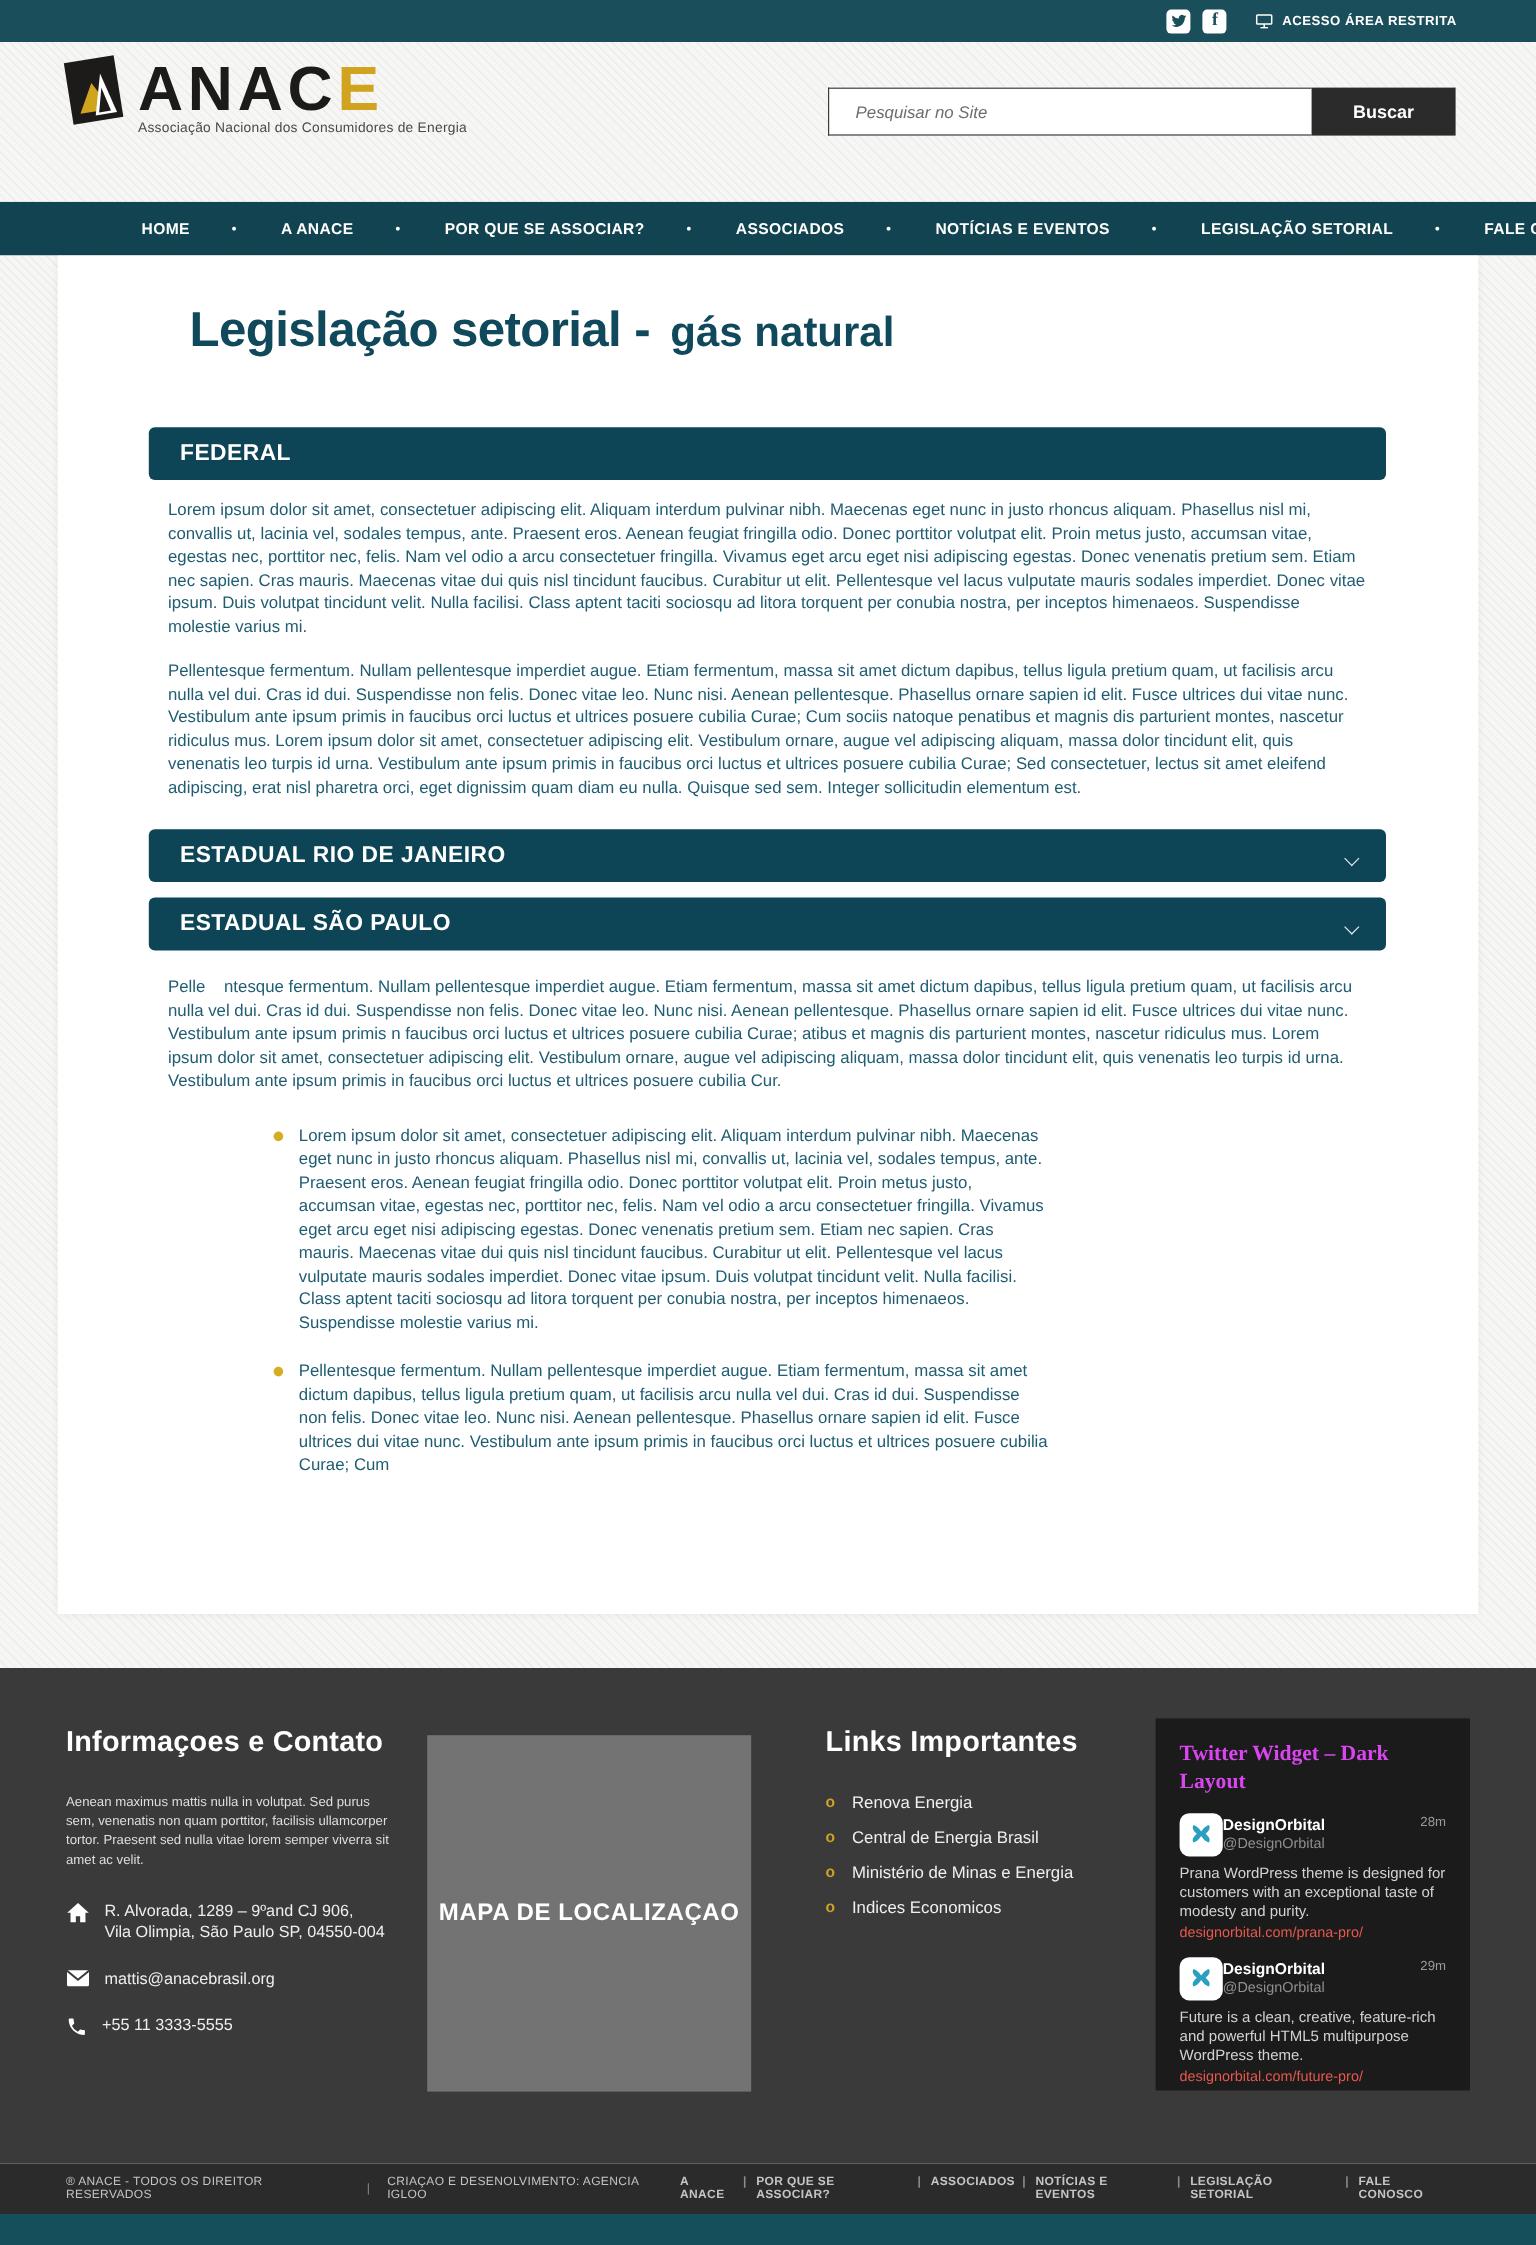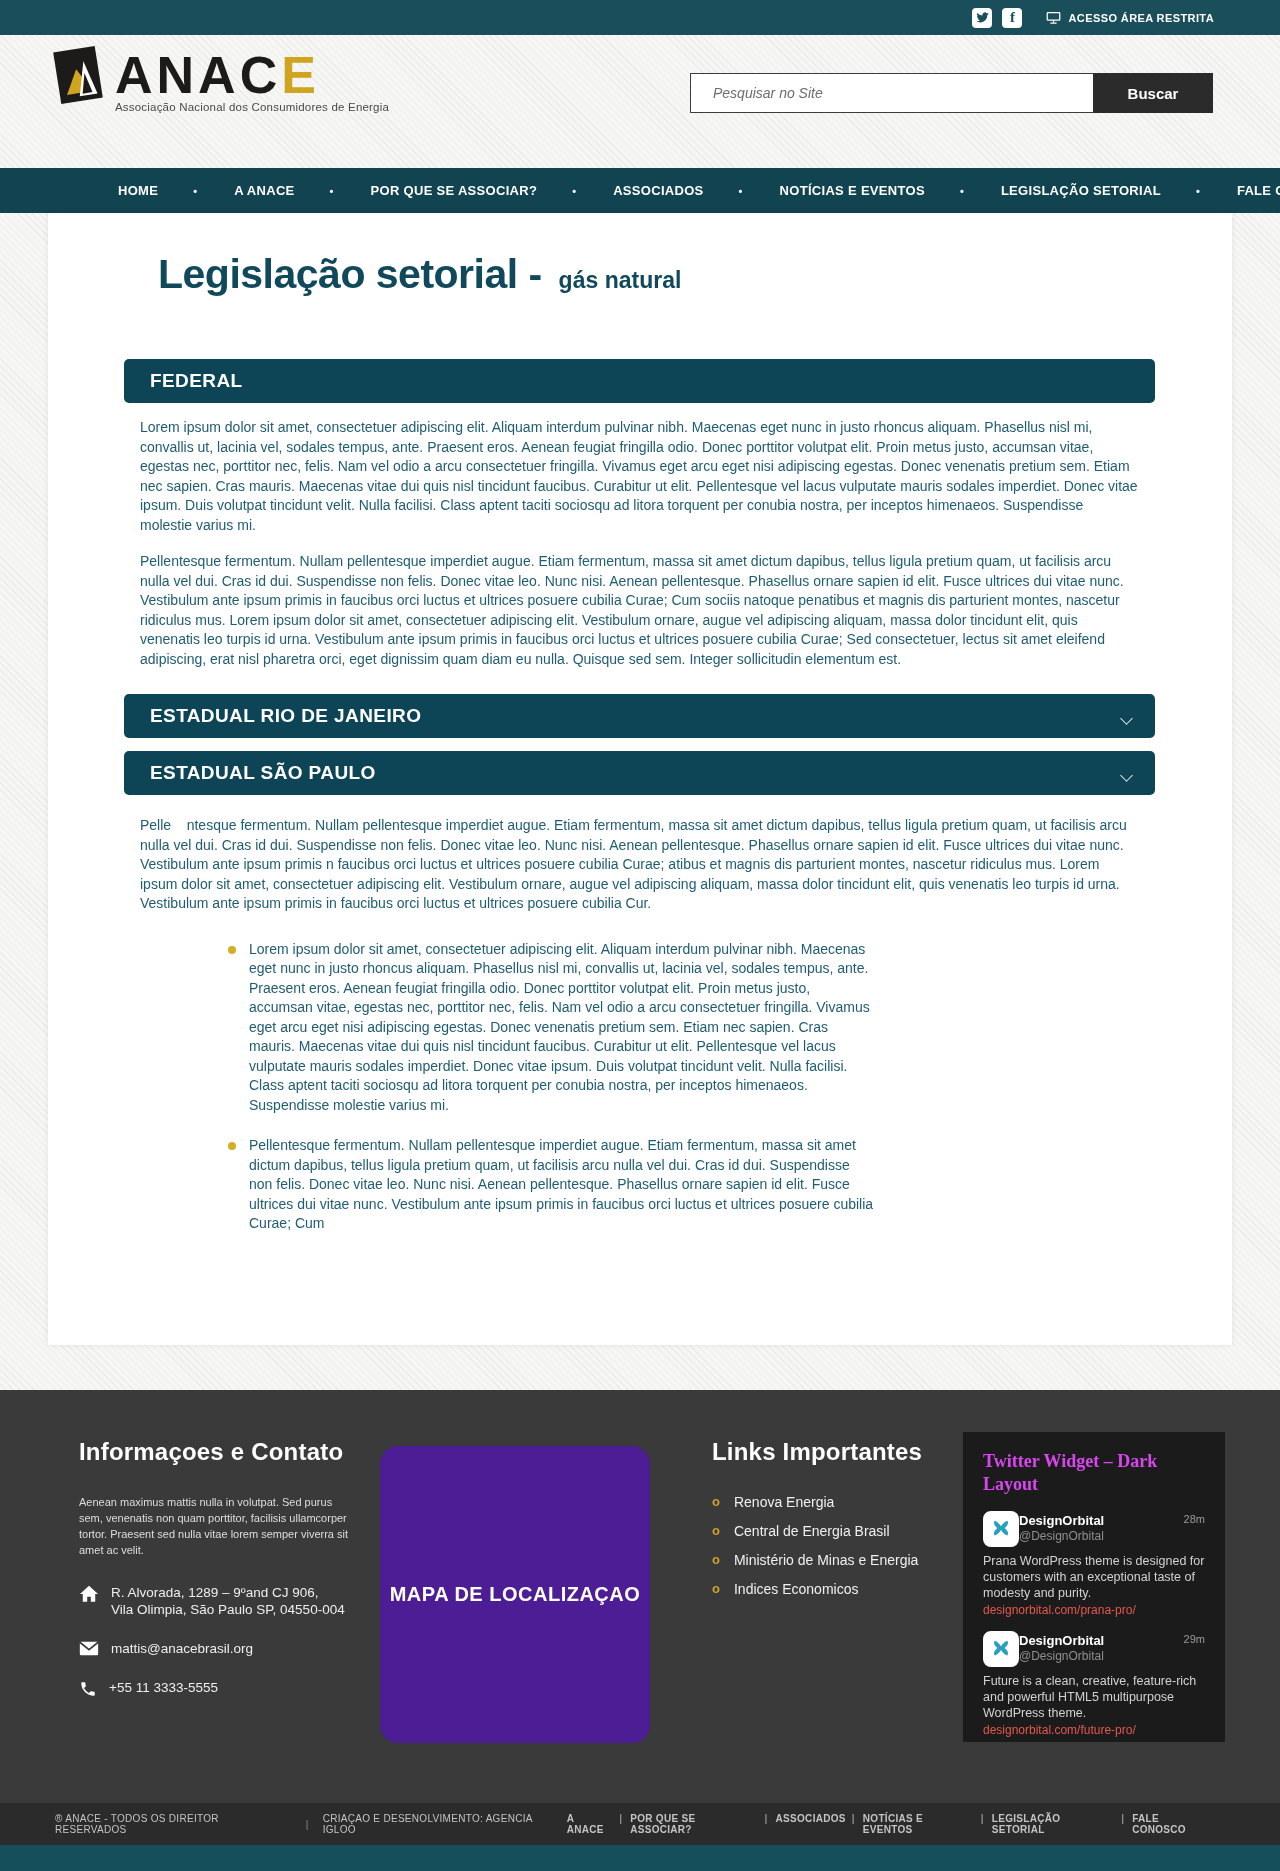--- a/index.html
+++ b/index.html
@@ -40,43 +40,43 @@
   .navbar { height:45px; background:#114450; display:flex; align-items:center; }
   .navbar ul { list-style:none; display:flex; align-items:center; margin-left:118px; }
   .navbar li { color:#fff; font-size:13px; font-weight:bold; letter-spacing:.3px; cursor:pointer; position:relative; white-space:nowrap; }
   .navbar li + li { margin-left:76px; }
   .navbar li + li::before { content:"•"; position:absolute; left:-41px; color:#ffffff; font-size:11px; top:2px; }
   
   .main-wrap { padding:0 48px; }
   .card { background:#fff; min-height:1132px; box-shadow:0 0 6px rgba(0,0,0,.08); padding:36px 77px 60px 76px; }
   .page-title { margin-left:34px; line-height:50px; margin-bottom:54px; }
   .page-title .t-main { font-size:41px; font-weight:bold; color:#11495c; letter-spacing:-.5px; }
-  .page-title .t-sub { font-size:23px; font-weight:bold; color:#11495c; margin-left:8px; }
+  .page-title .t-sub { font-size:35px; font-weight:bold; color:#11495c; margin-left:8px; }
   .band { height:44px; background:#0d4557; border-radius:5px; display:flex; align-items:center; padding:0 26px; color:#fff; position:relative; }
   .band-title { font-size:19px; font-weight:bold; letter-spacing:.4px; }
   .band .chev { position:absolute; right:24px; top:20px; width:9px; height:9px; border-right:1.6px solid #e8e8e8; border-bottom:1.6px solid #e8e8e8; transform:rotate(45deg); }
   .body-text { margin:15px 16px 0 16px; font-size:14px; line-height:19.5px; color:#215d72; }
   .body-text + .body-text { margin-top:17px; }
   .pre { white-space:pre-wrap; }
   .accordion { margin-top:25px; cursor:pointer; }
   .accordion + .accordion { margin-top:13px; }
   .sp-par { margin-top:21px; }
   .bullets { list-style:none; margin:26px 0 0 104px; width:648px; }
   .bullets li { position:relative; padding-left:21px; font-size:14px; line-height:19.5px; color:#215d72; }
   .bullets li + li { margin-top:21px; }
   .bullets li .dot { position:absolute; left:0; top:6px; width:8px; height:8px; border-radius:50%; background:#d5ad22; }
   .spacer-bottom { height:45px; }
   
-  .footer { background:#3a3a3a; padding:48px 55px 0 79px; height:413px; display:flex; }
+  .footer { background:#3a3a3a; padding:48px 55px 0 55px; height:413px; display:flex; }
   .f-col-contact { width:278px; color:#e3e3e3; }
   .f-h { color:#fff; font-size:24px; font-weight:bold; margin-bottom:28px; letter-spacing:.2px; }
   .f-par { font-size:11px; line-height:16px; color:#dedede; margin-bottom:26px; }
   .c-item { display:flex; gap:12px; margin-bottom:22px; font-size:13.5px; line-height:17px; color:#eee; }
   .c-item svg { flex:0 0 auto; margin-top:1px; }
-  .map-box { width:270px; height:297px; background:#4c1d95; margin-left:23px; margin-top:8px; display:flex; align-items:center; justify-content:center; cursor:pointer;border-radius:18px; }
+  .map-box { width:270px; height:297px; background:#737373; margin-left:23px; margin-top:8px; display:flex; align-items:center; justify-content:center; cursor:pointer; }
   .map-label { color:#fff; font-size:20px; font-weight:bold; letter-spacing:.5px; }
   .f-col-links { margin-left:62px; width:250px; }
   .f-links-list { list-style:none; margin-top:2px; }
   .f-links-list li { display:flex; gap:14px; font-size:14px; color:#f0f0f0; margin-bottom:13px; cursor:pointer; }
   .f-links-list .lb { color:#cda227; font-size:13px; font-weight:bold; }
   .tw-widget { margin-left:auto; width:262px; background:#1b1b1b; margin-top:-6px; height:310px; padding:18px 20px; }
   .tw-title { font-family:"Liberation Serif",serif; font-size:18px; font-weight:bold; color:#d946ef; line-height:1.3; margin-bottom:14px; }
   .tweet { margin-bottom:14px; }
   .tw-head { display:flex; position:relative; margin-bottom:6px; }
   .tw-avatar { width:36px; height:36px; background:#fff; border-radius:8px; display:flex; align-items:center; justify-content:center; }

